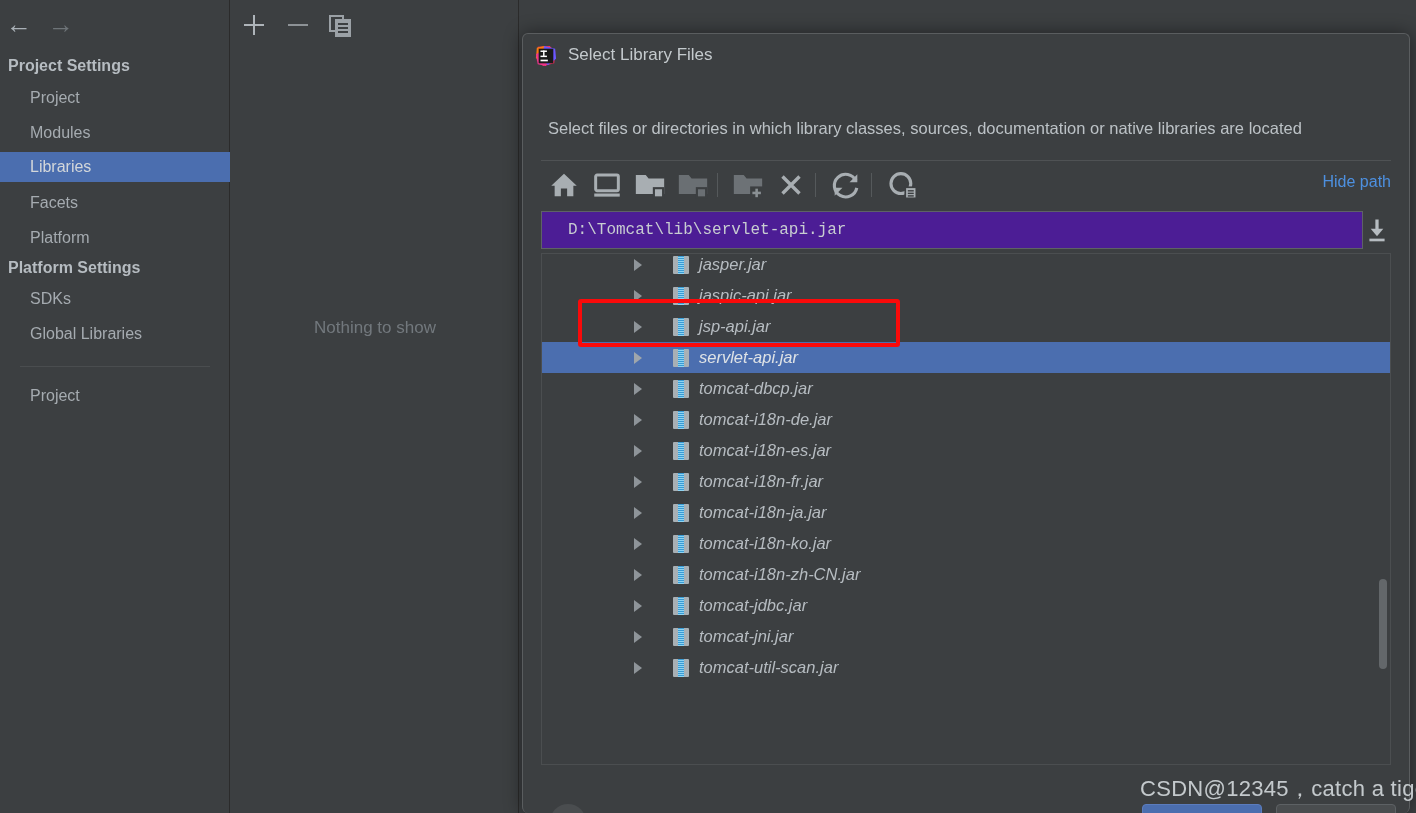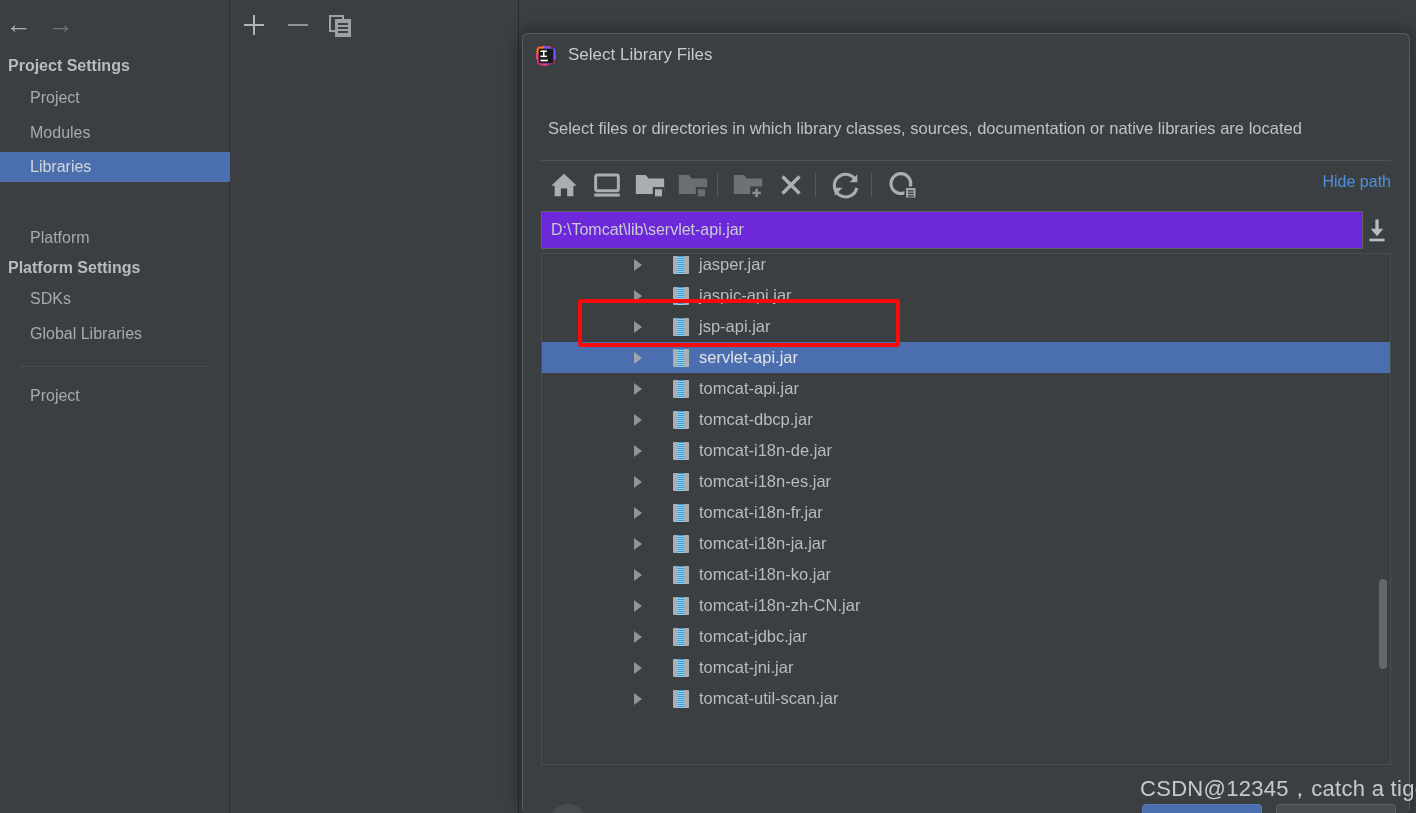--- a/index.html
+++ b/index.html
@@ -239,26 +239,26 @@
   
   .path-row {
     position: absolute;
     left: 18px; top: 177px;
     width: 850px; height: 38px;
   }
   .path-field {
     position: absolute;
     left: 0; top: 0;
     width: 822px; height: 38px;
-    background: #6d28d9;
+    background: #4c1d95;
     border: 1px solid #5e6265;
     color: #c8cdd1;
     font-size: 16px;
-    padding: 0 9px;
-    font-family: Liberation Sans, sans-serif;
+    padding: 0 26px;
+    font-family: Liberation Mono, monospace;
     outline: none;
   }
   .path-download {
     position: absolute;
     right: 0; top: 4px;
     width: 28px; height: 30px;
     cursor: pointer;
   }
 
   
@@ -273,20 +273,21 @@
   .tree-list {
     position: absolute;
     left: 0; top: -5px;
     width: 850px;
   }
   .tree-row {
     position: relative;
     height: 31px;
     line-height: 31px;
     white-space: nowrap;
+    font-style: italic;
   }
   .tree-row.selected { background: #4b6eaf; }
   .tree-arrow {
     position: absolute;
     left: 92px; top: 10px;
     width: 0; height: 0;
     border-left: 8px solid #8e9499;
     border-top: 6px solid transparent;
     border-bottom: 6px solid transparent;
   }
@@ -411,20 +412,21 @@
     <div class="sidebar">
       <div class="nav-arrows">
         <div class="nav-arrow back">←</div>
         <div class="nav-arrow fwd">→</div>
       </div>
 
       <div class="nav-section" style="top:57px">Project Settings</div>
       <div class="nav-item" style="top:83px">Project</div>
       <div class="nav-item" style="top:118px">Modules</div>
       <div class="nav-item selected" style="top:152px">Libraries</div>
+      <div class="nav-item" style="top:188px">Facets</div>
       <div class="nav-item" style="top:223px">Platform</div>
 
       <div class="nav-section" style="top:259px">Platform Settings</div>
       <div class="nav-item" style="top:319px">Global Libraries</div>
       <div class="nav-item" style="top:284px">SDKs</div>
 
       <div class="nav-divider" style="top:366px"></div>
       <div class="nav-item" style="top:381px">Project</div>
     </div>
 
@@ -438,20 +440,21 @@
           <div class="minus-h"></div>
         </div>
         <div class="cp-ico copy">
           <div class="copy-back"></div>
           <div class="copy-front"></div>
           <div class="copy-line" style="top:13px"></div>
           <div class="copy-line" style="top:17px"></div>
           <div class="copy-line" style="top:21px"></div>
         </div>
       </div>
+      <div class="nothing-to-show">Nothing to show</div>
     </div>
 
     <div class="right-pane"></div>
   </div>
 
   <div class="dialog">
 
     <div class="dlg-titlebar">
       <svg class="dlg-logo" viewBox="0 0 24 24">
         <path d="M3 2 L16 1 L22 7 L21 20 L9 23 L2 17 Z" fill="#fe315d"></path>
@@ -575,25 +578,20 @@
             <div class="tree-label">jsp-api.jar</div>
           </div>
           <div class="tree-row selected">
             <div class="tree-arrow"></div>
             <div class="jar-icon"></div>
             <div class="tree-label">servlet-api.jar</div>
           </div>
           <div class="tree-row">
             <div class="tree-arrow"></div>
             <div class="jar-icon"></div>
-            <div class="tree-label">tomcat-api.jar</div>
-          </div>
-          <div class="tree-row">
-            <div class="tree-arrow"></div>
-            <div class="jar-icon"></div>
             <div class="tree-label">tomcat-dbcp.jar</div>
           </div>
           <div class="tree-row">
             <div class="tree-arrow"></div>
             <div class="jar-icon"></div>
             <div class="tree-label">tomcat-i18n-de.jar</div>
           </div>
           <div class="tree-row">
             <div class="tree-arrow"></div>
             <div class="jar-icon"></div>

